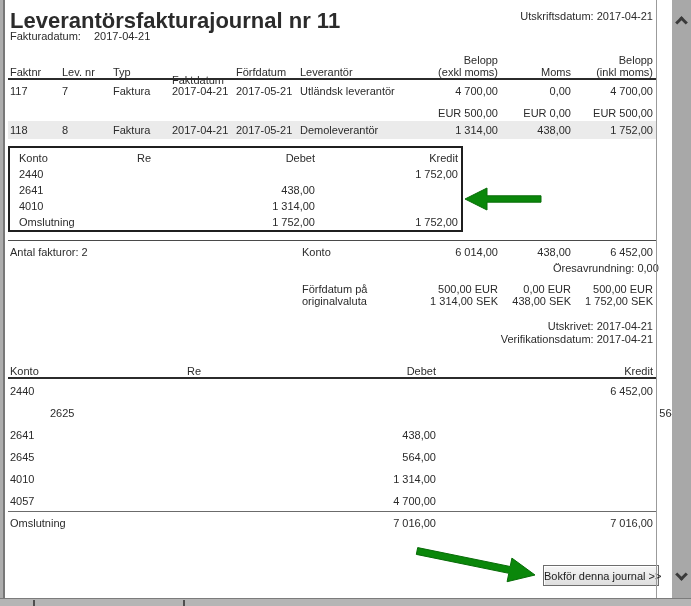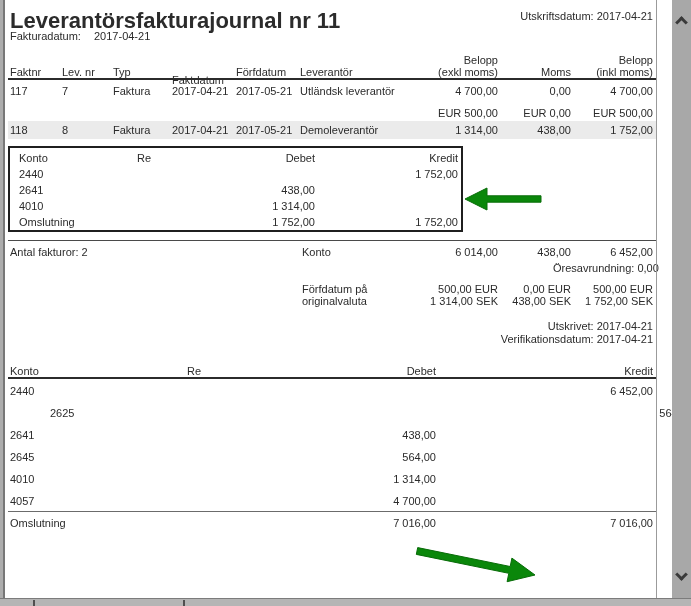--- a/index.html
+++ b/index.html
@@ -226,20 +226,21 @@
   <div class="row b" style="top:517px;">
     <span class="cell c2-konto">Omslutning</span>
     <span class="cell c2-debet">7 016,00</span>
     <span class="cell c2-kredit">7 016,00</span>
   </div>
 
   <svg class="arrow-svg" style="left:413px; top:545px;" width="130" height="40" viewBox="0 0 130 40">
     <polygon points="4.7,2.6 97.2,21.5 98.9,13.1 122,30 94.1,36.7 95.8,28.3 3.3,9.4" fill="#0a870a" stroke="#086c08" stroke-width="1"></polygon>
   </svg>
 
+  <button class="post-button">Bokför denna journal &gt;&gt;</button>
 
   <div class="edge-left-a"></div>
   <div class="edge-left-b"></div>
   <div class="content-right-line"></div>
   <div class="scrollbar">
     <div class="scroll-btn up">
       <div class="chev up"></div>
     </div>
     <div class="scroll-btn down">
       <div class="chev down"></div>

